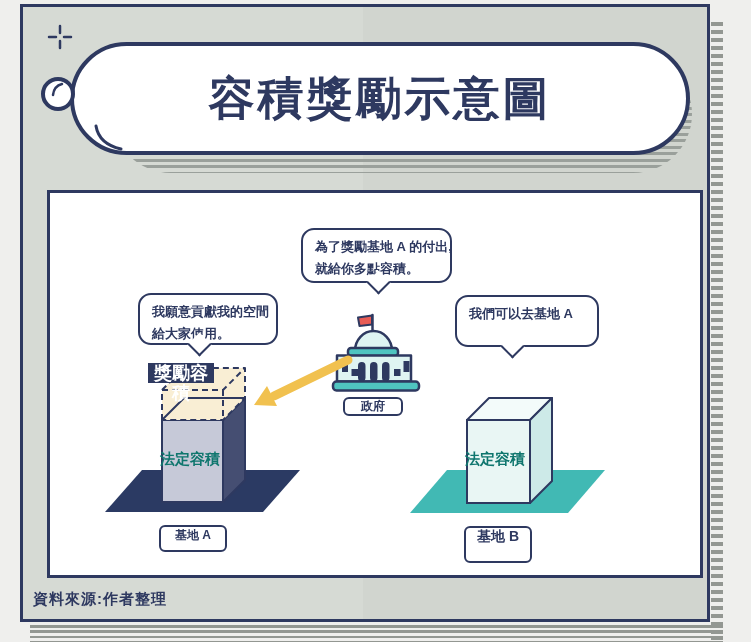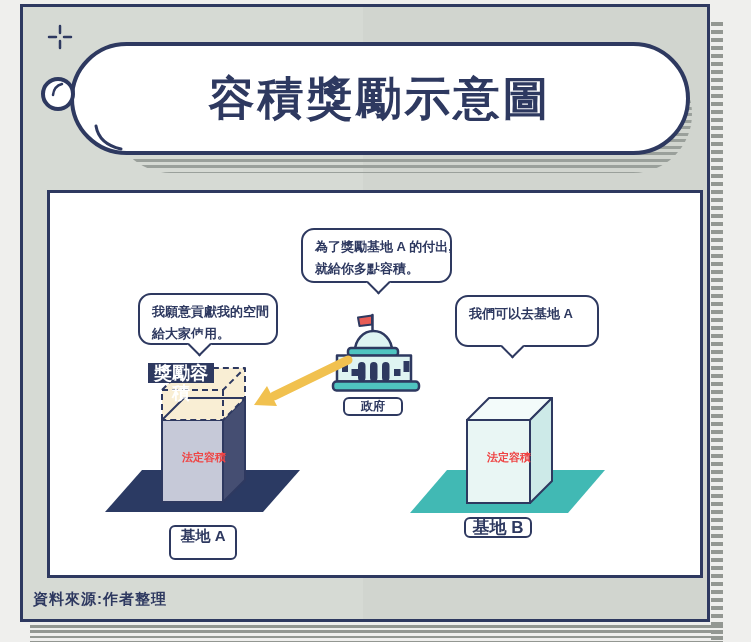--- a/index.html
+++ b/index.html
@@ -82,31 +82,31 @@
   .bubble-a .tail { left:51px; }
   .bubble-b     { left:405px; top:102px; width:144px; height:52px; }
   .bubble-b .tail { left:47px; }
 
   
   .pill {
     position:absolute; background:#fff; border:2px solid #2e3960;
     border-radius:6px; text-align:center; font-weight:bold; color:#2e3960;
   }
   .pill-gov { left:293px; top:204px; width:60px; height:19px; font-size:12px; line-height:15px; }
-  .pill-a   { left:109px; top:332px; width:68px; height:35px; font-size:15px; line-height:17px;margin-left:10px; }
-  .pill-b   { left:414px; top:324px; width:68px; height:21px; font-size:17px; line-height:17px; }
+  .pill-a   { left:109px; top:332px; width:68px; height:27px; font-size:12px; line-height:17px; }
+  .pill-b   { left:414px; top:333px; width:68px; height:37px; font-size:14px; line-height:17px; }
 
   .bonus-tag {
     position:absolute; left:98px; top:170px; width:66px; height:20px;
     background:#2e3960; color:#fff; font-size:18px; font-weight:bold;
     text-align:center; line-height:20px;
   }
   .face-label {
-    position:absolute; width:66px; text-align:right;
-    font-size:11px; font-weight:bold; color:#ef4444;
+    position:absolute; width:66px; text-align:left;
+    font-size:15px; font-weight:bold; color:#0f766e;
   }
   .face-label-a { left:110px; top:257px; }
   .face-label-b { left:415px; top:257px; }
 
   svg { position:absolute; overflow:visible; }
   .svg-site-a { left:50px;  top:167px; }
   .svg-site-b { left:355px; top:197px; }
   .svg-gov    { left:280px; top:116px; }
   .svg-arrow  { left:198px; top:159px; }
 </style>

